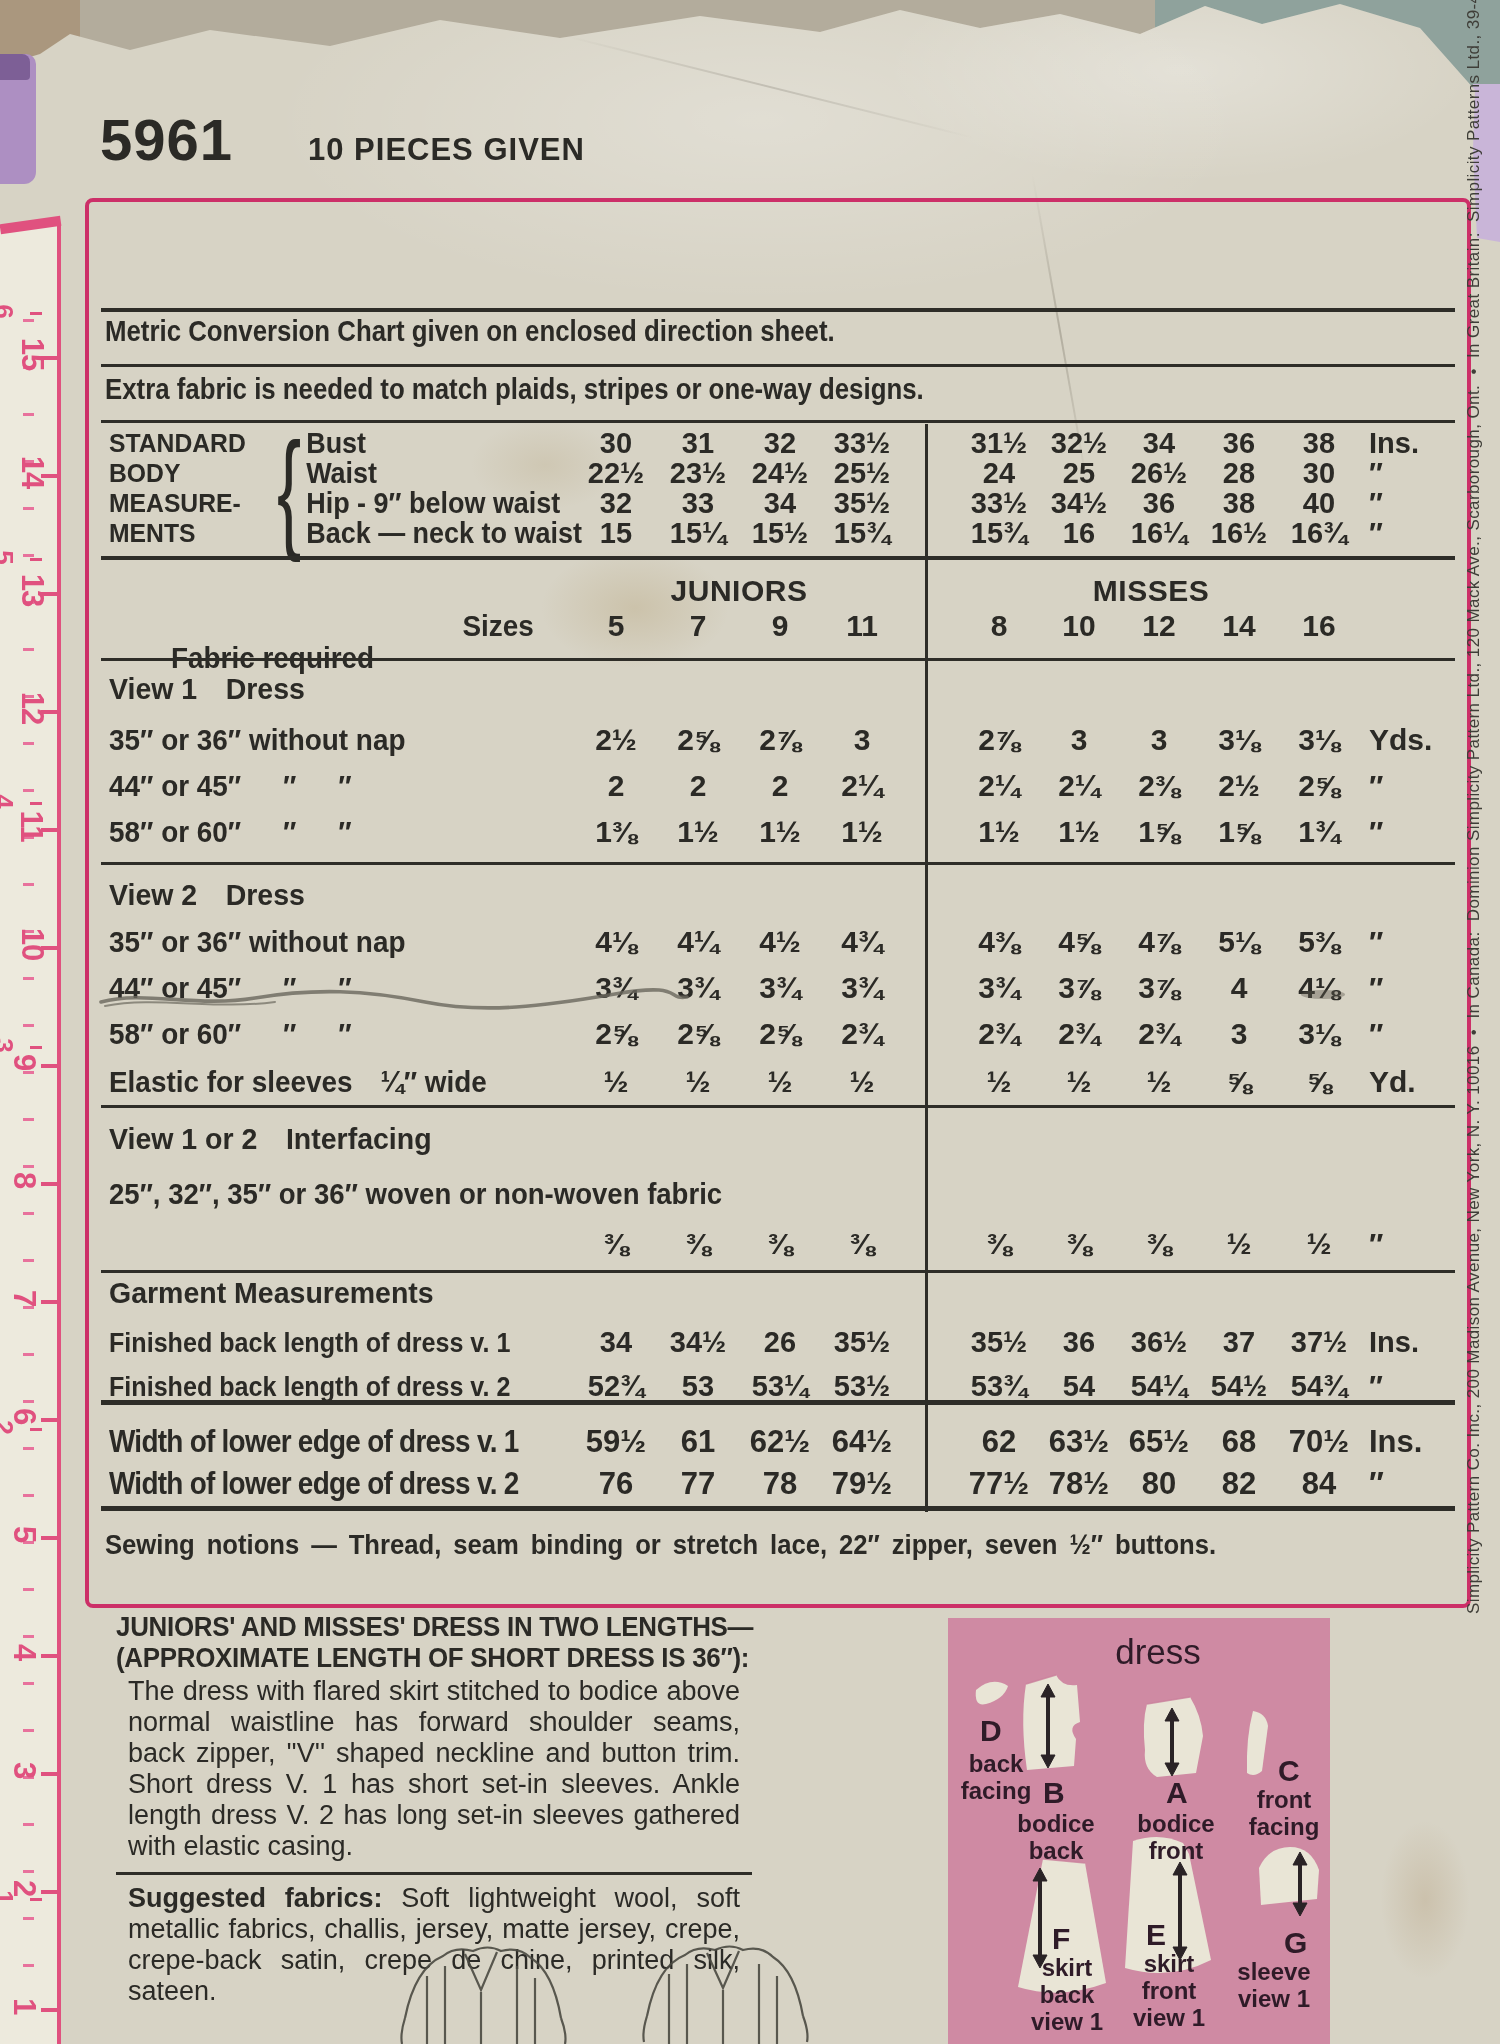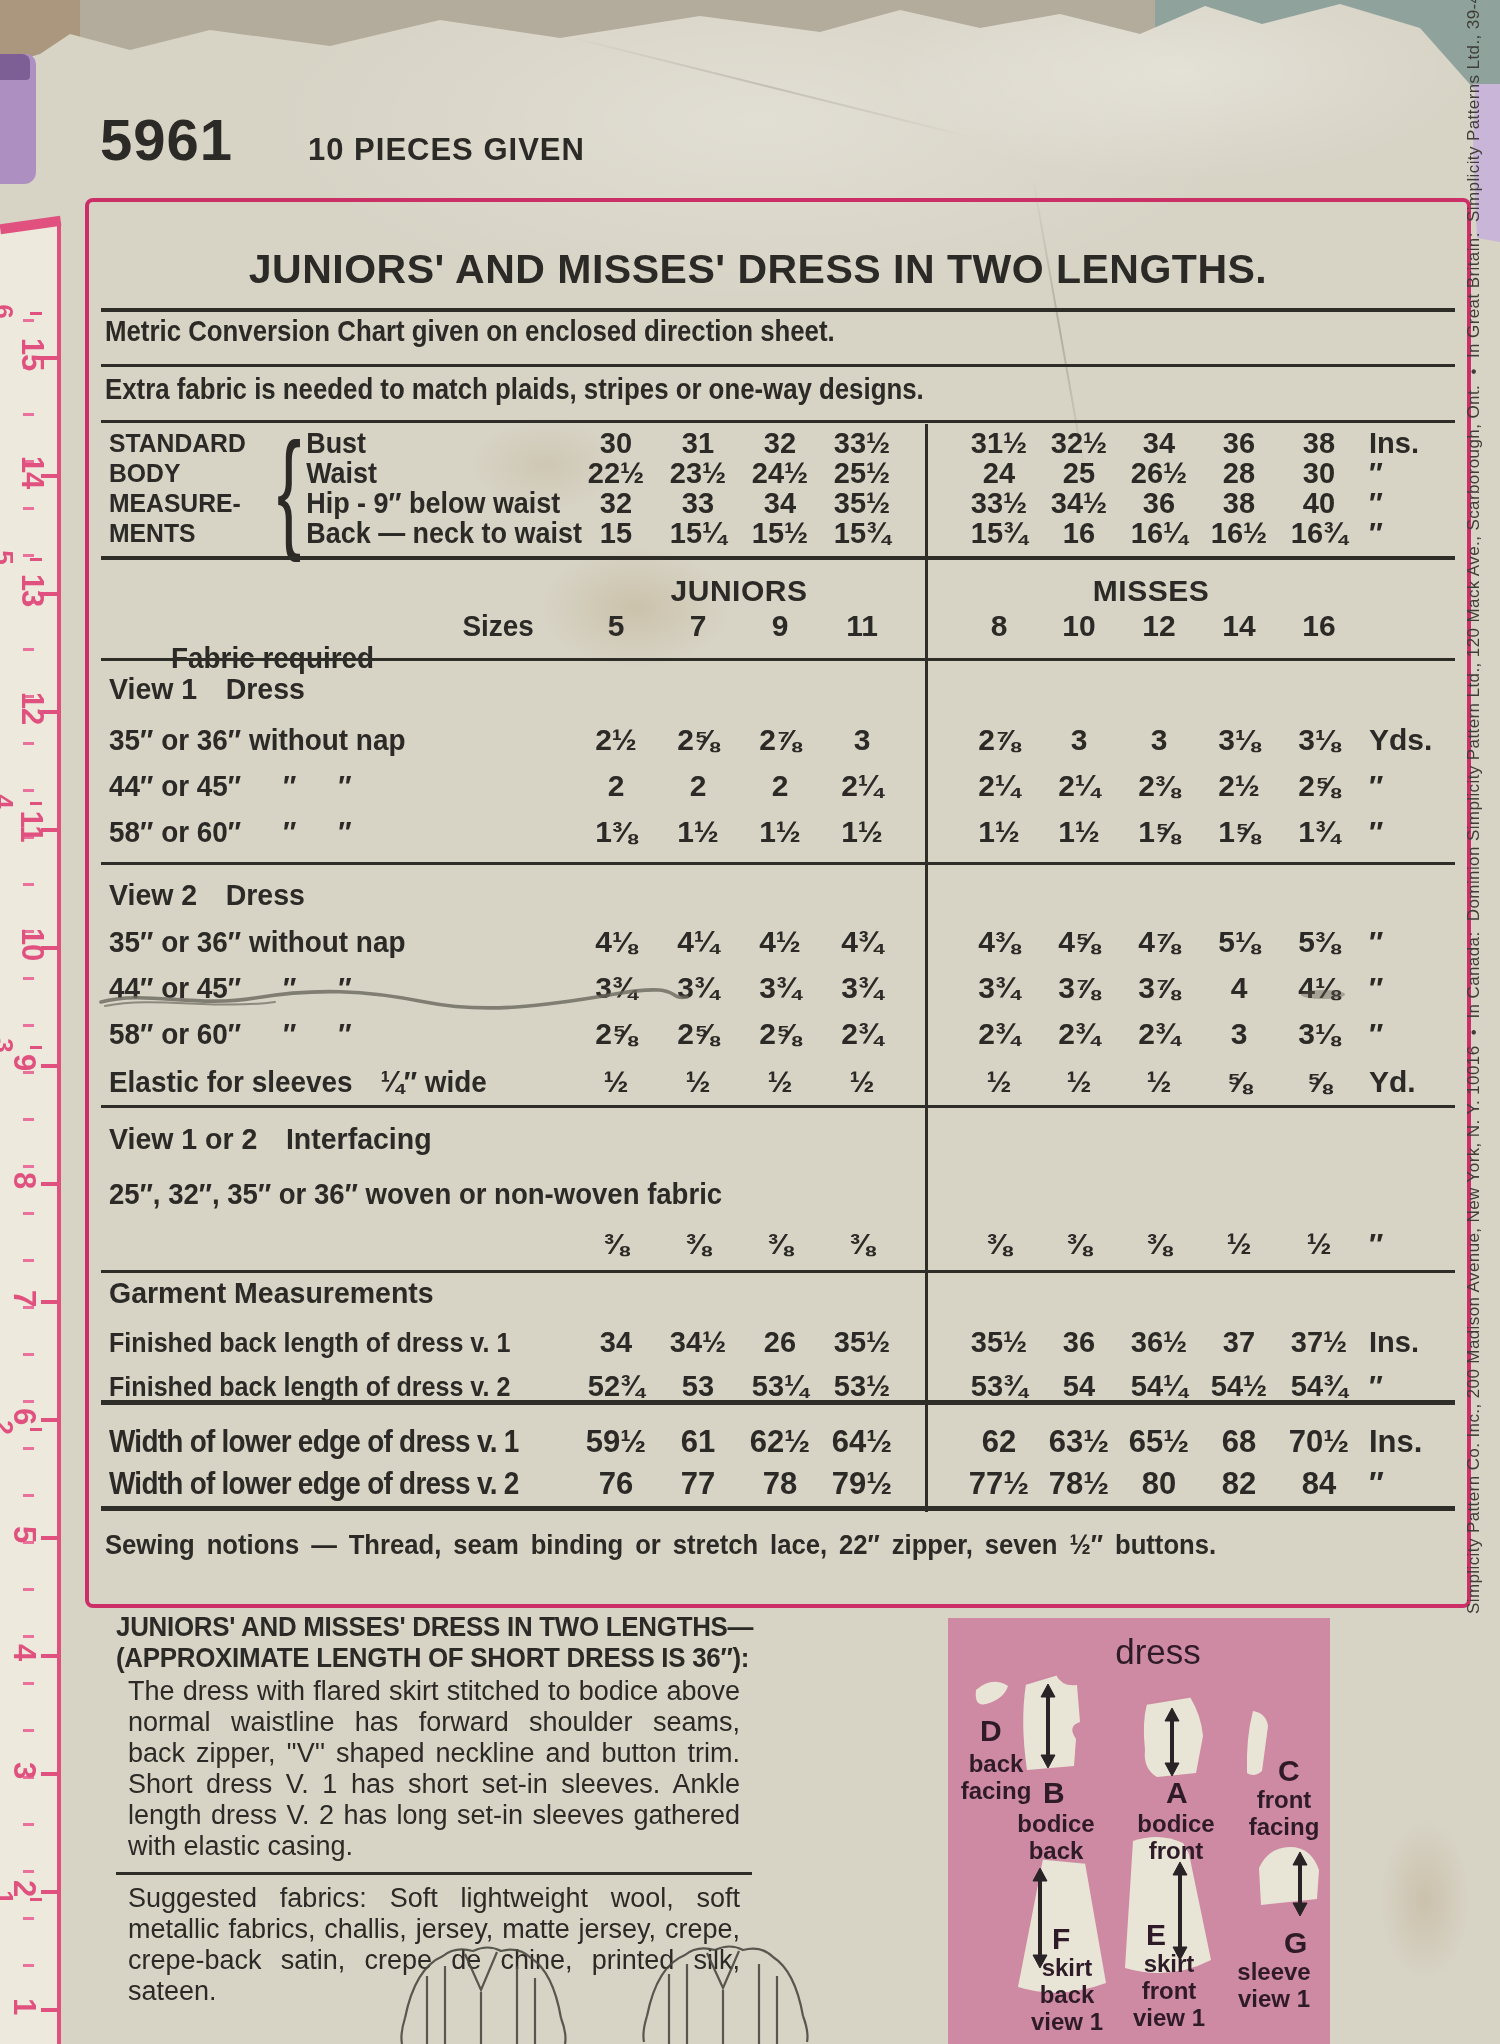--- a/index.html
+++ b/index.html
@@ -87,21 +87,21 @@
       word-spacing:5px;transform:scaleX(.95);transform-origin:left center;white-space:pre;}
   .squiggle{position:absolute;left:6px;top:778px;opacity:.8;}
   .smudge{position:absolute;left:1212px;top:788px;width:44px;height:9px;border-radius:50%;
       background:rgba(92,88,78,.4);}
 
   
   .desc{position:absolute;left:116px;top:1612px;width:636px;z-index:2;font-size:27px;line-height:31px;}
   .desc .h{font-weight:700;letter-spacing:-.3px;transform:scaleX(.96);transform-origin:left center;white-space:pre;}
   .desc p{margin:2px 12px 0;font-weight:500;text-align:justify;}
   .mini-rule{height:3px;background:#2e2d28;margin:10px 0 8px;}
-  .sf b{font-weight:400;}
+  .sf b{font-weight:700;}
 
   
   .pink-diag{position:absolute;left:948px;top:1618px;width:382px;height:426px;
       background:#cf8aa3;z-index:2;color:#2f1b28;}
   .pink-diag .ttl{position:absolute;left:120px;top:14px;width:180px;text-align:center;
       font-size:35px;font-weight:500;}
   .pc-letter{position:absolute;font-size:30px;font-weight:700;}
   .pc-lines{position:absolute;font-size:24px;font-weight:700;line-height:27px;
       white-space:pre-line;text-align:center;}
   .diag-svg{position:absolute;inset:0;}
@@ -210,21 +210,20 @@
       <span class="tk to" style="top:1204px"></span>
       <span class="rn ro" style="top:1658px">1</span>
       <span class="tk to" style="top:1674px"></span>
     </div>
   <div class="purple-patch"></div>
 
   <div class="sku">5961</div>
   <div class="pieces">10 PIECES GIVEN</div>
 
   <div class="pbox">
-    <div class="box-title">JUNIORS' AND MISSES' DRESS IN TWO LENGTHS.</div>
     <div class="rule rule4" style="top:106px"></div>
     <div class="note" style="top:112px">Metric Conversion Chart given on enclosed direction sheet.</div>
     <div class="rule" style="top:162px"></div>
     <div class="note note2" style="top:170px">Extra fabric is needed to match plaids, stripes or one-way designs.</div>
     <div class="rule" style="top:218px"></div>
 
     <div class="vdiv"></div>
 
     <div class="bm-stack">
       <div>STANDARD</div>

